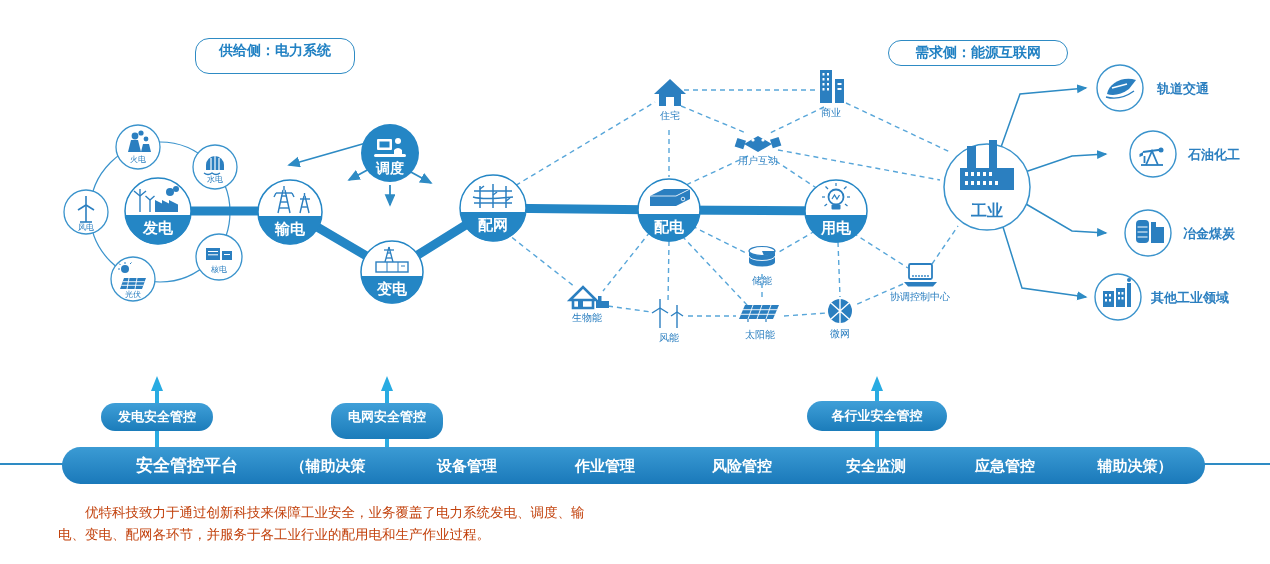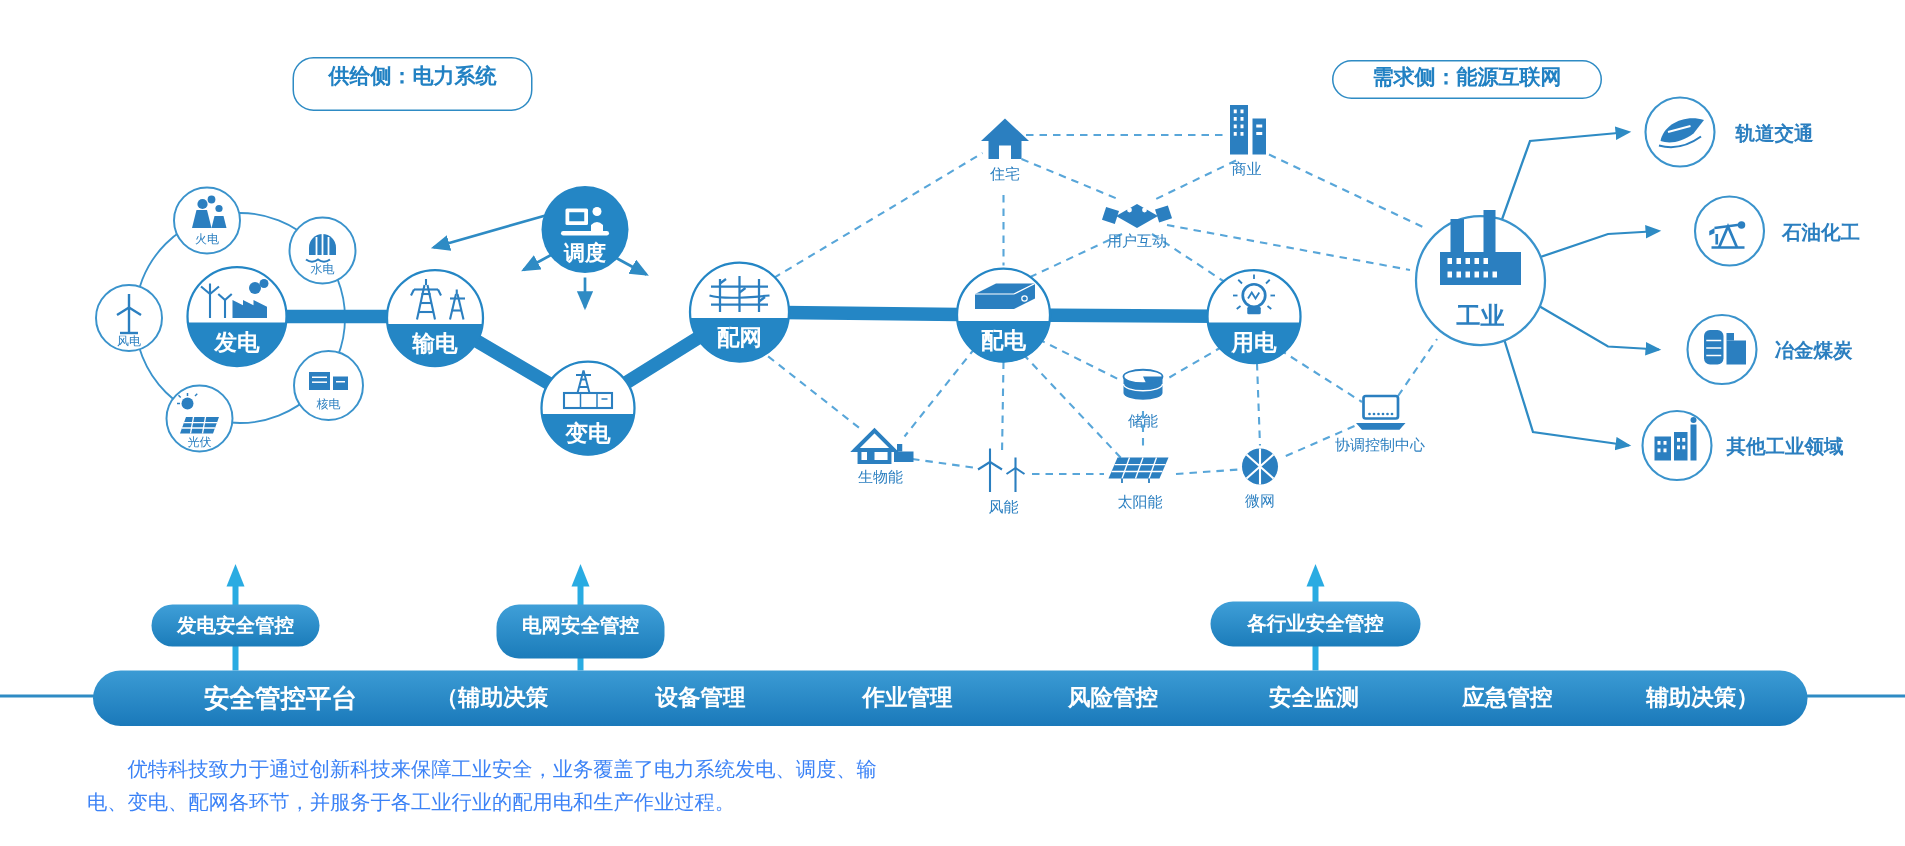--- a/index.html
+++ b/index.html
@@ -16,21 +16,21 @@
   #pill-grid{left:331px;top:403px;width:112px;height:36px;line-height:28px;}
   #pill-industries{left:807px;top:401px;width:140px;height:30px;line-height:30px;text-align:center;}
   #platform-bar{position:absolute;left:62px;top:447px;width:1143px;height:37px;border-radius:19px;
     background:linear-gradient(180deg,#3b9bd4 0%,#1a79ba 100%);}
   #platform-bar span{position:absolute;top:0;height:37px;line-height:37px;transform:translateX(-50%);
     color:#fff;font-weight:bold;font-size:15px;white-space:nowrap;margin-left:30px;}
   #platform-bar .bar-title{font-size:17px;}
   .side-line{position:absolute;top:463px;height:2px;background:#2e8bc4;}
   #side-line-left{left:0;width:64px;}
   #side-line-right{left:1203px;width:67px;}
-  .desc{position:absolute;color:#3b82f6;font-size:13.5px;line-height:1.6;text-indent:2em;}
+  .desc{position:absolute;color:#c2410c;font-size:13.5px;line-height:1.6;text-indent:2em;}
   #desc-left{left:58px;top:502px;width:545px;}
   #desc-right{left:708px;top:502px;width:500px;}
   text{font-family:"Liberation Sans","DejaVu Sans",sans-serif;}
   .node-label{fill:#ffffff;font-weight:bold;font-size:15px;text-anchor:middle;}
   .sat-label{fill:#2b7fc0;font-size:8px;text-anchor:middle;}
   .net-label{fill:#2b7fc0;font-size:10px;text-anchor:middle;}
   .ind-label{fill:#2b7fc0;font-size:13px;font-weight:bold;text-anchor:start;}
 </style>
 </head>
 <body>

